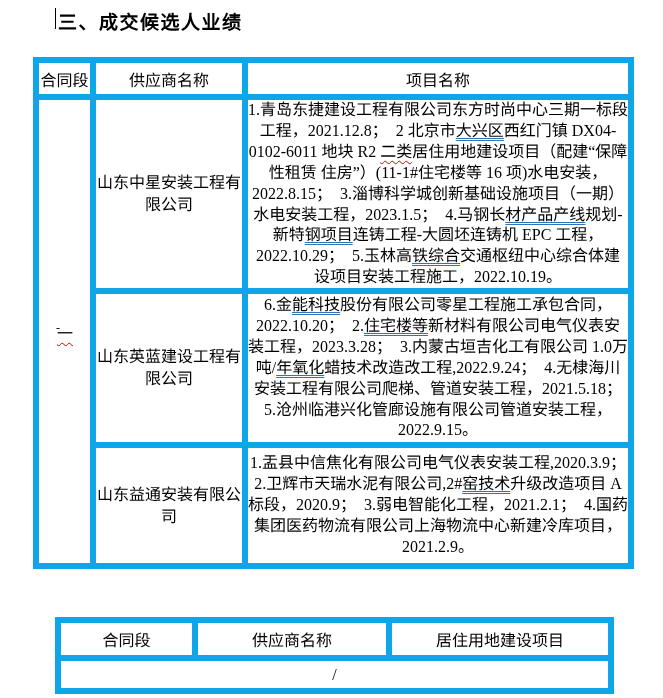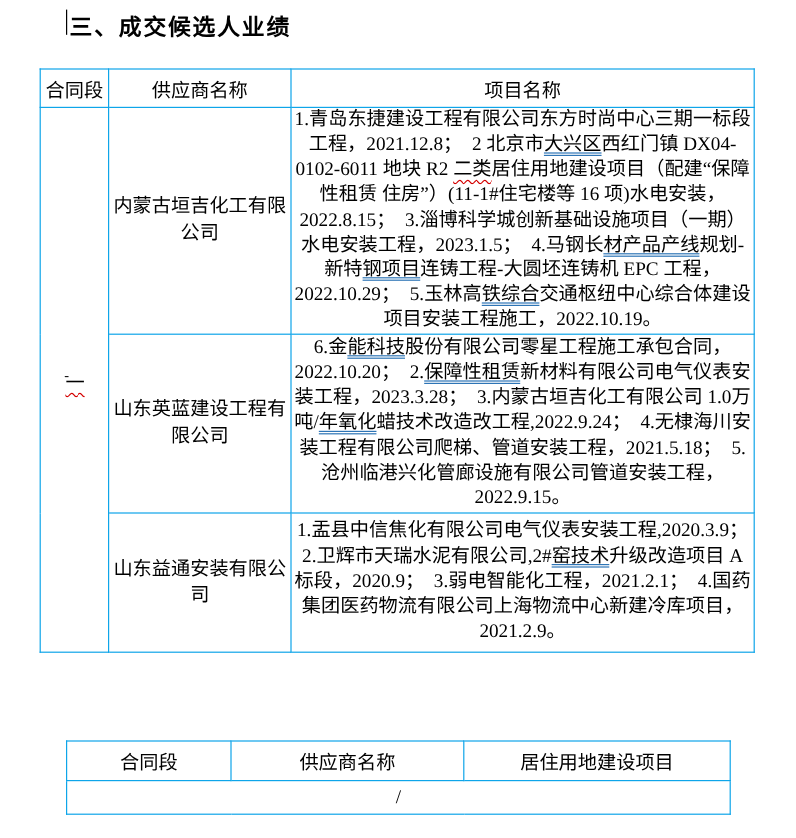--- a/index.html
+++ b/index.html
@@ -14,21 +14,21 @@
     font-weight:bold; font-size:19px; letter-spacing:1.5px; white-space:nowrap;
   }
   #title-section3 { left:58px; top:7px; }
   #title-section4 { left:58px; top:565px; }
   .text-cursor { position:absolute; left:55px; top:8px; width:1px; height:21px; background:#000; }
 
   table.tbl {
     position:absolute; border-collapse:collapse; table-layout:fixed; background:#fff;
   }
   table.tbl th, table.tbl td {
-    border:1px solid #0ea5e9; font-weight:normal; font-size:16px; color:#000;
+    border:6px solid #0ea5e9; font-weight:normal; font-size:16px; color:#000;
     vertical-align:middle; padding:0;
   }
   #award-table  { left:33px; top:57px;  width:595px; }
   #award-table th { height:31px; text-align:center; }
   .contract-cell { text-align:center; }
   .contract-premark { display:inline-block; font-size:12px; position:relative; top:-7px; margin-right:-3px; }
   .supplier-cell { text-align:center; line-height:22px; padding:0 5px; }
   .project-cell  { text-align:center; line-height:20.9px; padding:2px 5px;
                    white-space:pre-wrap; overflow-wrap:break-word; }
   .row-1 .project-cell, .row-1 .supplier-cell { height:186px; }
@@ -71,26 +71,26 @@
         <th>合同段</th>
         <th>供应商名称</th>
         <th>项目名称</th>
       </tr>
     </thead>
     <tbody>
       <tr class="row-1">
         <td class="contract-cell" rowspan="3">
           <span class="contract-premark">-</span><span class="u-spelling">一</span>
         </td>
-        <td class="supplier-cell">内蒙古垣吉化工有限公司</td>
+        <td class="supplier-cell">山东中星安装工程有限公司</td>
         <td class="project-cell"><span>1.青岛东捷建设工程有限公司东方时尚中心三期一标段工程，2021.12.8；  2 北京市</span><span class="u-grammar">大兴区</span><span>西红门镇 DX04-0102-6011 地块 R2 </span><span class="u-spelling">二类</span><span>居住用地建设项目（配建“保障性租赁 住房”）(11-1#住宅楼等 16 项)水电安装，2022.8.15；  3.淄博科学城创新基础设施项目（一期）水电安装工程，2023.1.5；  4.马钢长</span><span class="u-grammar">材产品产线</span><span>规划-新特</span><span class="u-grammar">钢项目</span><span>连铸工程-大圆坯连铸机 EPC 工程，2022.10.29；  5.玉林高</span><span class="u-grammar">铁综合</span><span>交通枢纽中心综合体建设项目安装工程施工，2022.10.19。</span></td>
       </tr>
       <tr class="row-2">
         <td class="supplier-cell">山东英蓝建设工程有限公司</td>
-        <td class="project-cell"><span>6.金</span><span class="u-grammar">能科技</span><span>股份有限公司零星工程施工承包合同，2022.10.20；  2.</span><span class="u-grammar">保障性租赁</span><span>新材料有限公司电气仪表安装工程，2023.3.28；  3.内蒙古垣吉化工有限公司 1.0万吨/</span><span class="u-grammar">年氧化</span><span>蜡技术改造改工程,2022.9.24；  4.无棣海川安装工程有限公司爬梯、管道安装工程，2021.5.18；  5.沧州临港兴化管廊设施有限公司管道安装工程，2022.9.15。</span></td>
+        <td class="project-cell"><span>6.金</span><span class="u-grammar">能科技</span><span>股份有限公司零星工程施工承包合同，2022.10.20；  2.</span><span class="u-grammar">住宅楼等</span><span>新材料有限公司电气仪表安装工程，2023.3.28；  3.内蒙古垣吉化工有限公司 1.0万吨/</span><span class="u-grammar">年氧化</span><span>蜡技术改造改工程,2022.9.24；  4.无棣海川安装工程有限公司爬梯、管道安装工程，2021.5.18；  5.沧州临港兴化管廊设施有限公司管道安装工程，2022.9.15。</span></td>
       </tr>
       <tr class="row-3">
         <td class="supplier-cell">山东益通安装有限公司</td>
         <td class="project-cell"><span>1.盂县中信焦化有限公司电气仪表安装工程,2020.3.9；  2.卫辉市天瑞水泥有限公司,2#</span><span class="u-grammar">窑技术</span><span>升级改造项目 A 标段，2020.9；  3.弱电智能化工程，2021.2.1；  4.国药集团医药物流有限公司上海物流中心新建冷库项目，2021.2.9。</span></td>
       </tr>
     </tbody>
   </table>
 
 
   <table id="rejection-table" class="tbl">

